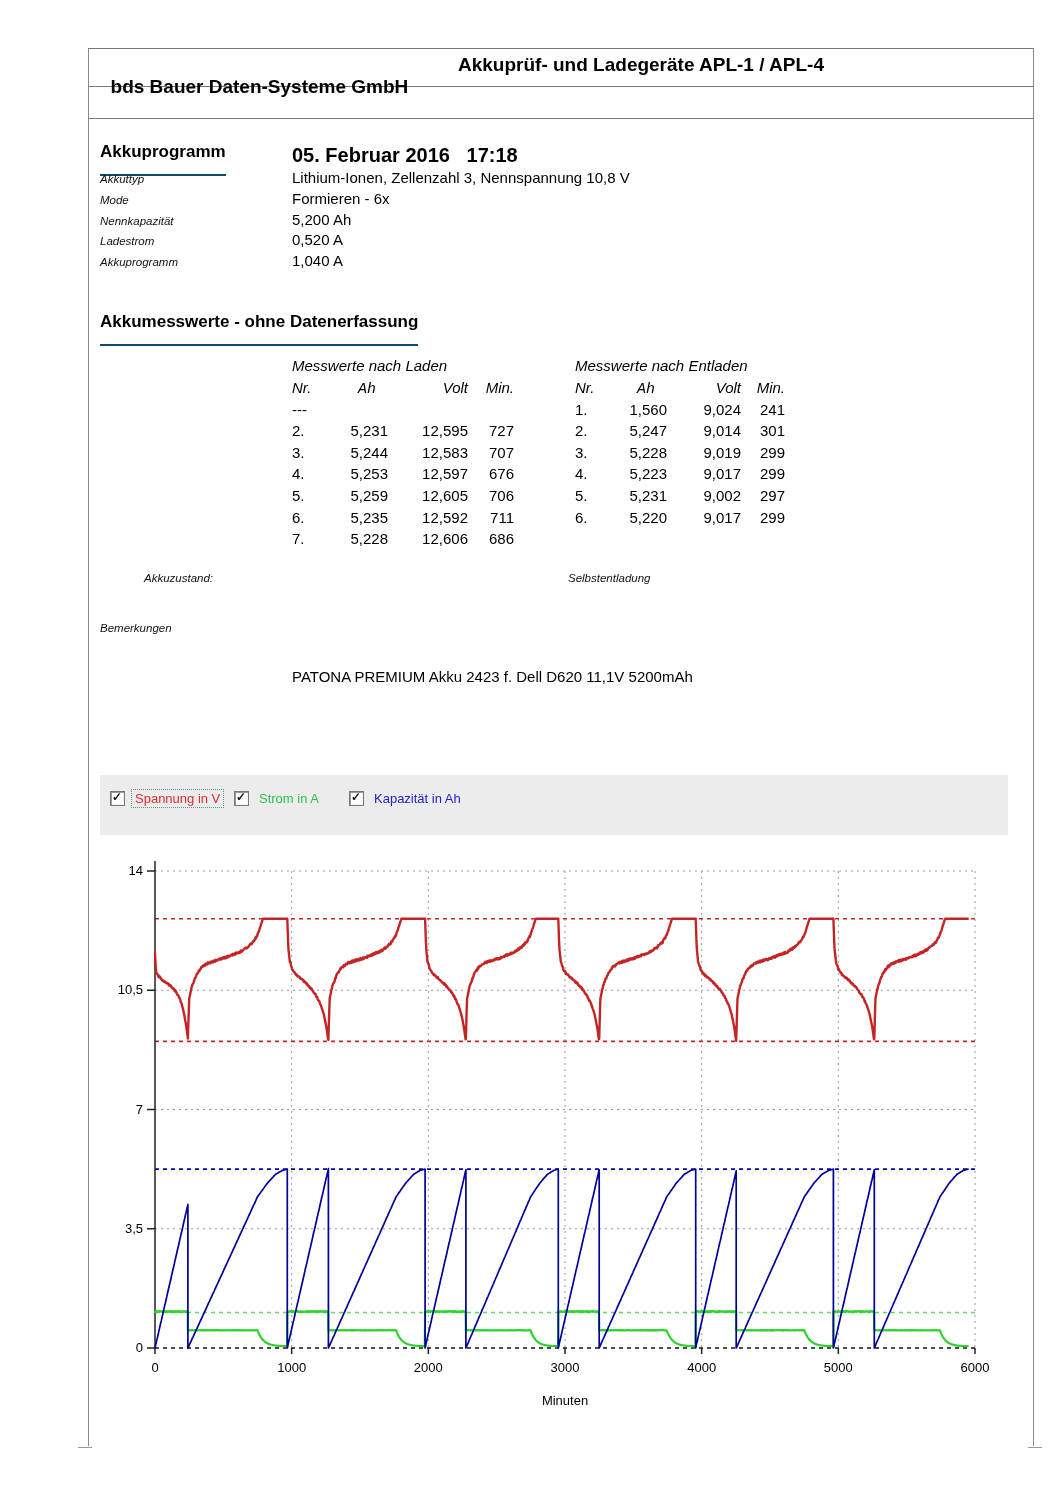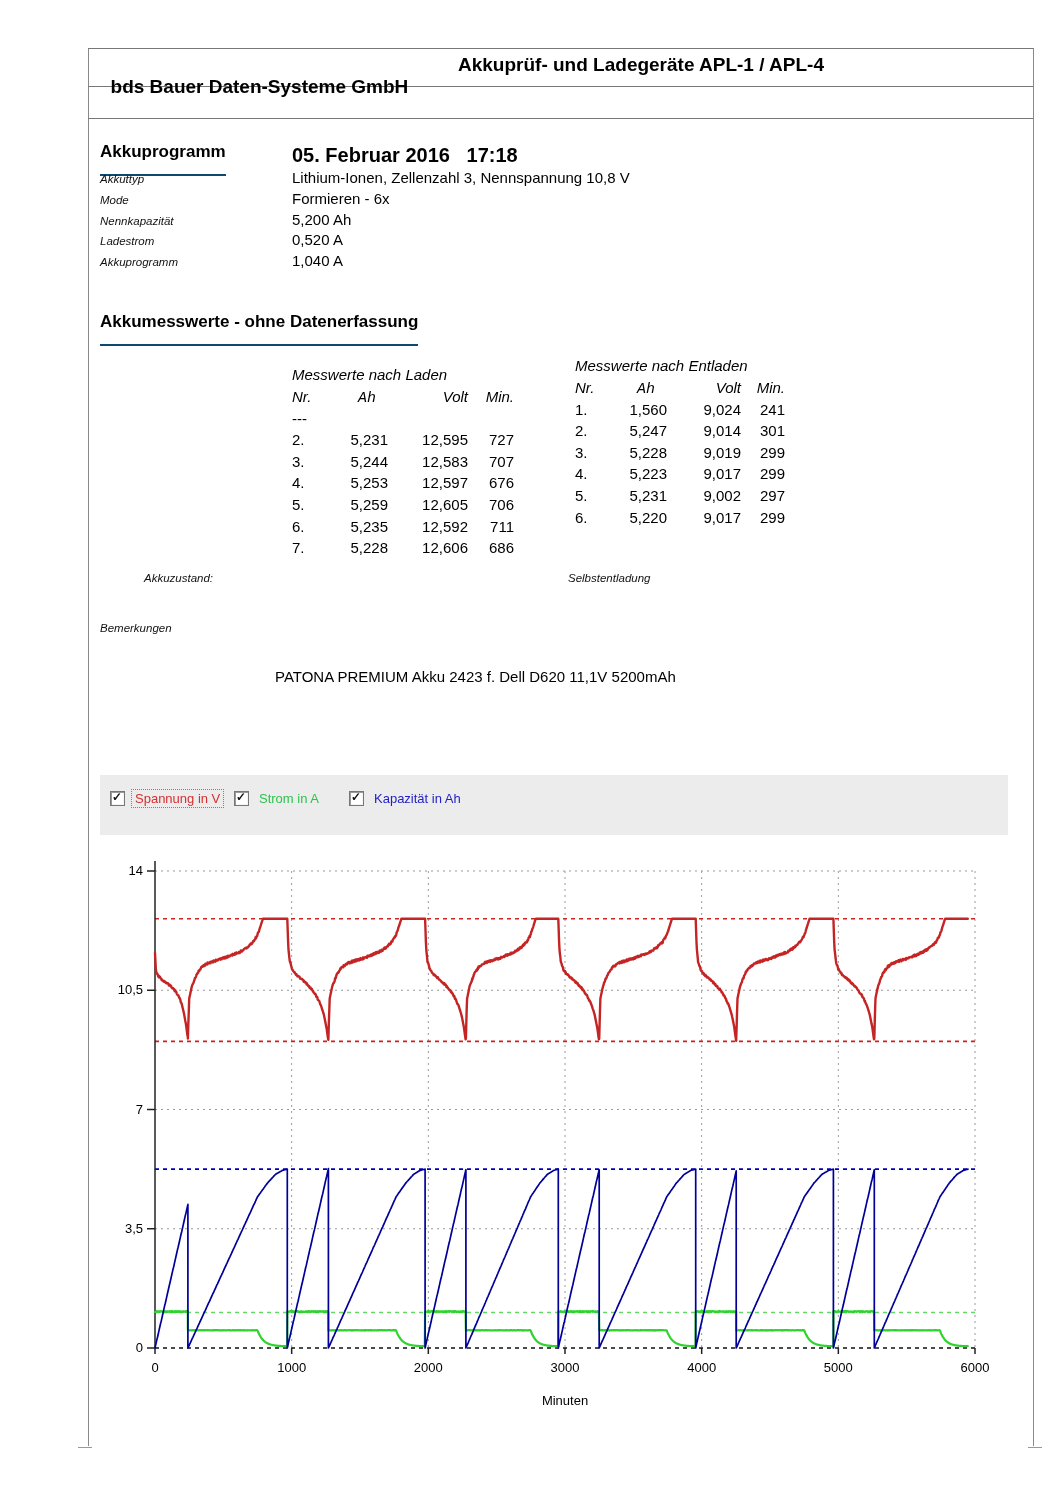--- a/index.html
+++ b/index.html
@@ -79,21 +79,21 @@
     <div class="field-row">
       <span class="lbl">Akkuprogramm</span>
       <span class="val">1,040 A</span>
     </div>
   </div>
 
 <div class="abs h1" style="left:100px;top:312px;">
   <span class="ul">Akkumesswerte - ohne Datenerfassung</span>
 </div>
 
-<div class="abs mtable laden" style="left:292px;top:366px;" id="table-laden">
+<div class="abs mtable laden" style="left:292px;top:357px;" id="table-laden">
     <div class="ttl">Messwerte nach Laden</div>
     <div class="trow thead">
       <div class="c0">Nr.</div>
       <div class="c1">Ah</div>
       <div class="c2">Volt</div>
       <div class="c3">Min.</div>
     </div>
     <div class="trow">
       <div class="c0">---</div>
       <div class="c1"></div>
@@ -179,21 +179,21 @@
       <div class="c0">6.</div>
       <div class="c1">5,220</div>
       <div class="c2">9,017</div>
       <div class="c3">299</div>
     </div>
   </div>
 
 <div class="abs lbl" style="left:100px;top:572px;margin-left:44px;">Akkuzustand:</div>
 <div class="abs lbl" style="left:568px;top:572px;">Selbstentladung</div>
 <div class="abs lbl" style="left:100px;top:622px;">Bemerkungen</div>
-<div class="abs val" style="left:275px;top:668px;">PATONA PREMIUM Akku 2423 f. Dell D620 11,1V 5200mAh</div>
+<div class="abs val" style="left:292px;top:668px;">PATONA PREMIUM Akku 2423 f. Dell D620 11,1V 5200mAh</div>
 
 <div class="abs band" id="legend-band">
     <div class="cbitem" style="left: 10px;">
       <span class="cb">
         <span class="mark">✓</span>
       </span>
       <span class="cblabel focused" style="color: rgb(212, 48, 48);">Spannung in V</span>
     </div>
     <div class="cbitem" style="left: 134px;">
       <span class="cb">

